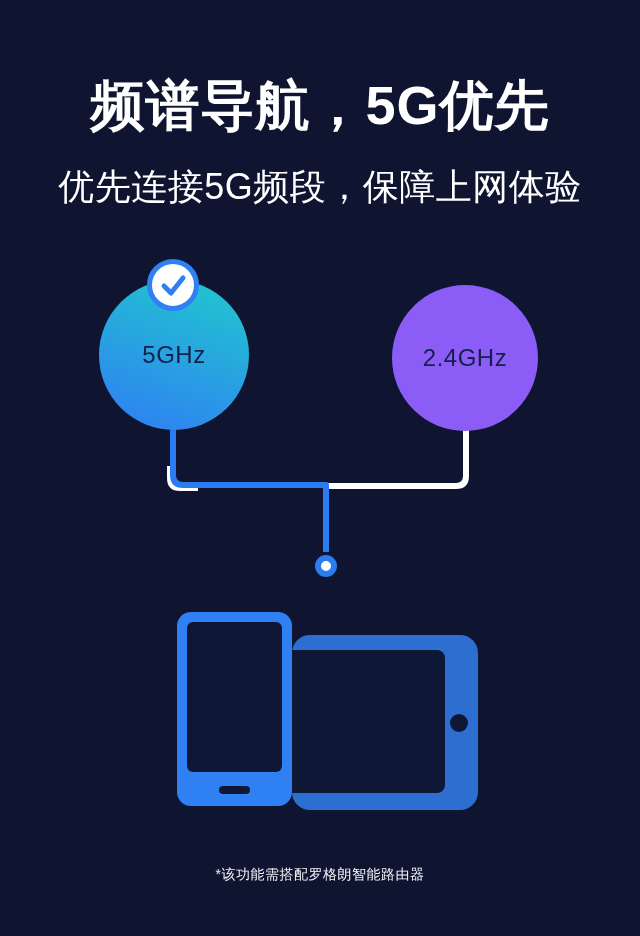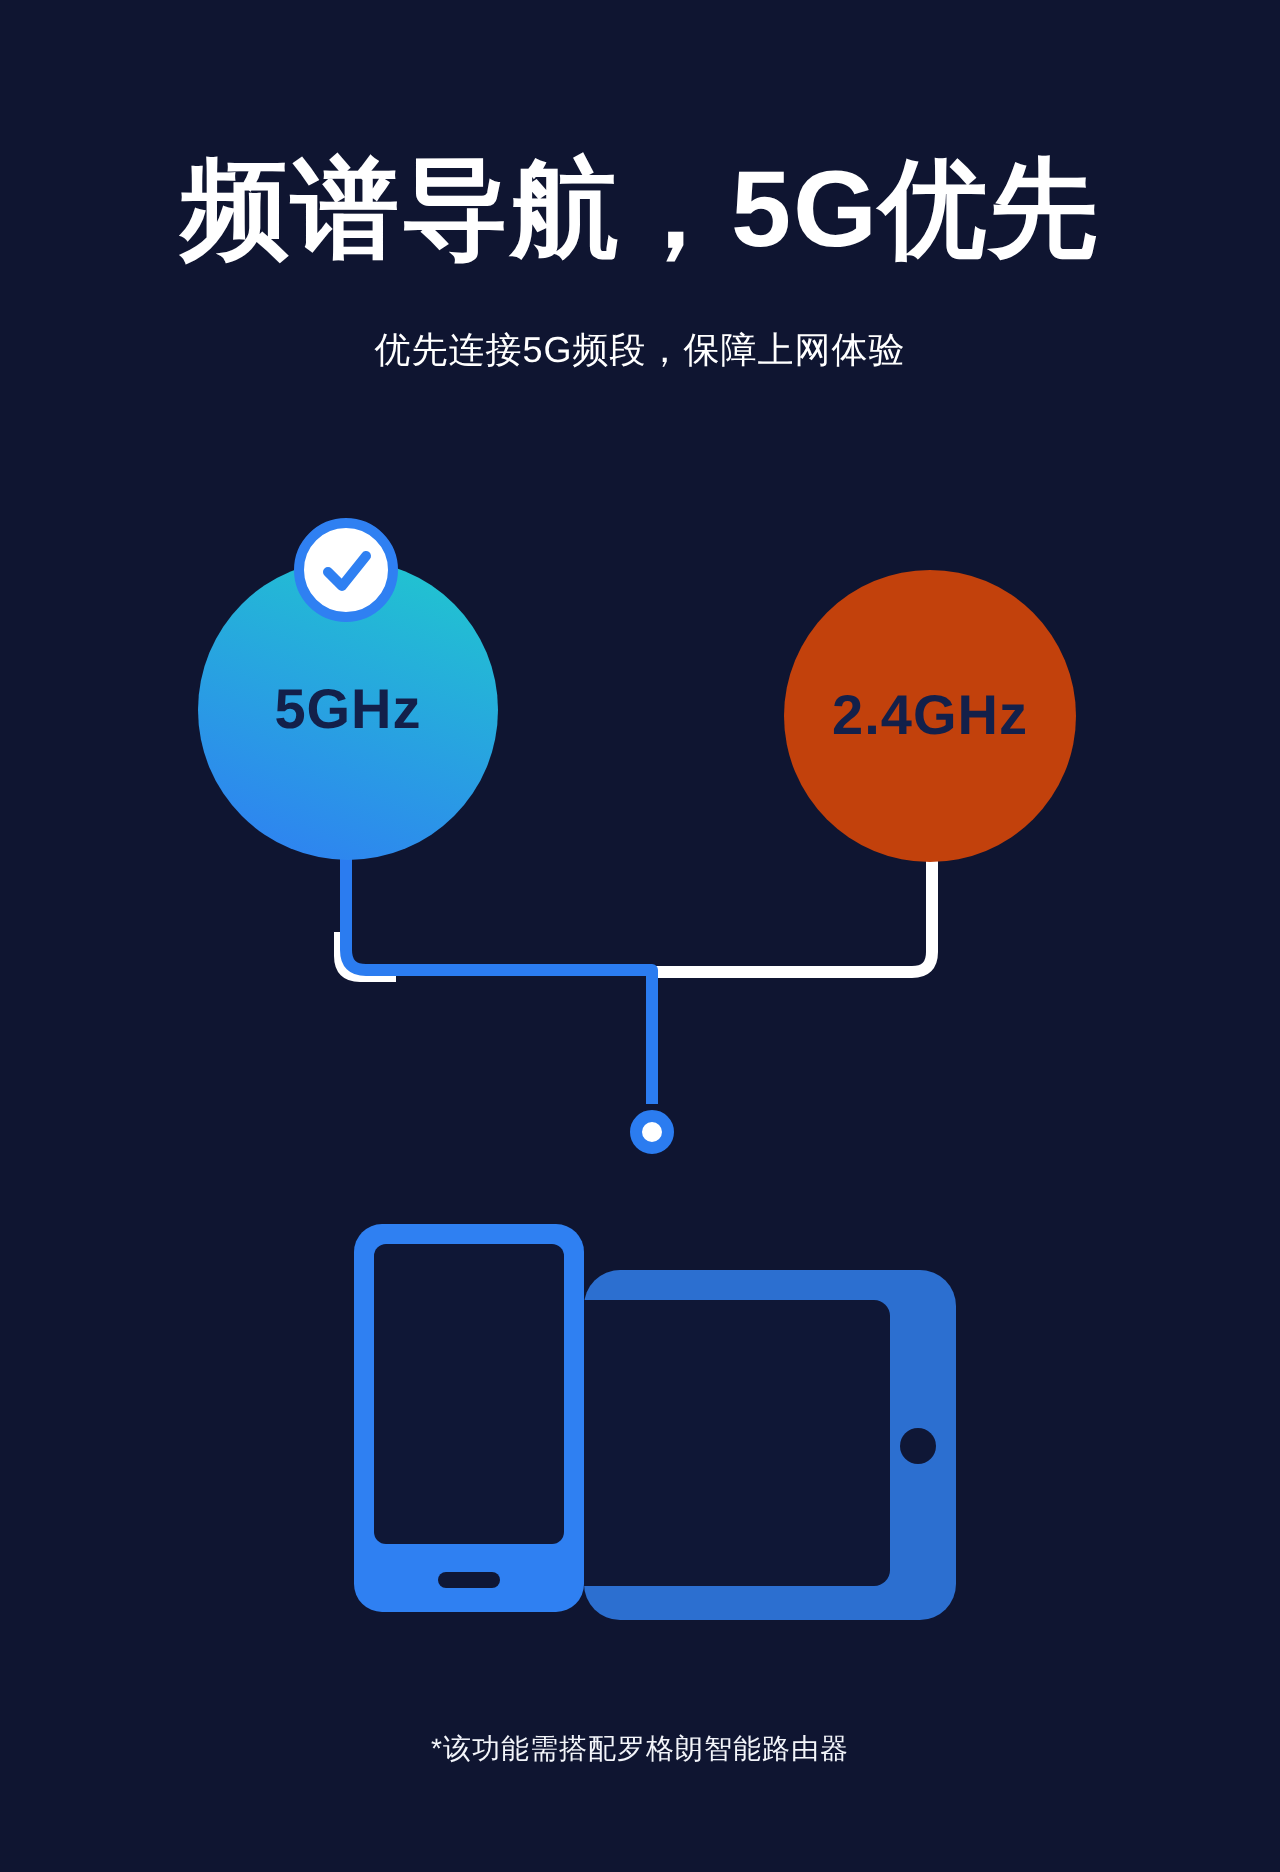--- a/index.html
+++ b/index.html
@@ -28,21 +28,21 @@
     letter-spacing: 1px;
     line-height: 1.1;
   }
   .page-subtitle {
     position: absolute;
     top: 163px;
     left: 0;
     width: 100%;
     text-align: center;
     color: #FFFFFF;
-    font-size: 18px;
+    font-size: 36px;
     font-weight: 400;
     letter-spacing: 0.5px;
   }
 
   
   .connector-svg {
     position: absolute;
     top: 0; left: 0;
     width: 640px; height: 936px;
     z-index: 1;
@@ -58,26 +58,26 @@
     z-index: 2;
   }
   .band-5ghz {
     left: 99px; top: 280px;
     width: 150px; height: 150px;
     background: linear-gradient(200deg, #20C8CE 2%, #2F80F2 96%);
   }
   .band-24ghz {
     left: 392px; top: 285px;
     width: 146px; height: 146px;
-    background: #c2410c;
+    background: #8b5cf6;
   }
   .band-label {
     color: #13204A;
-    font-size: 28px;
-    font-weight: 700;
+    font-size: 24px;
+    font-weight: 400;
     letter-spacing: 0.5px;
   }
 
   
   .check-badge {
     position: absolute;
     left: 147px; top: 259px;
     width: 52px; height: 52px;
     background: #FFFFFF;
     border: 5px solid #2F80F2;

